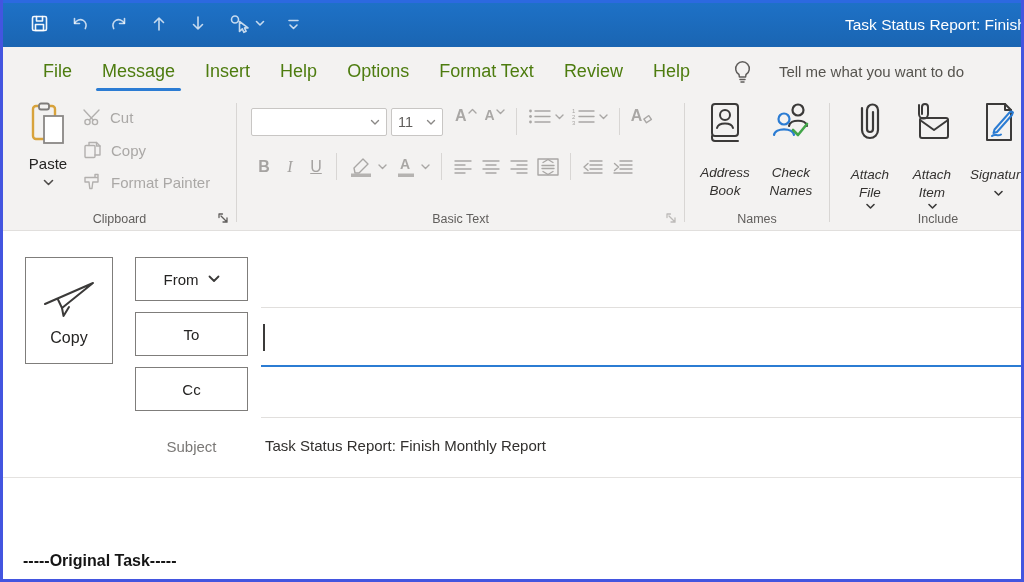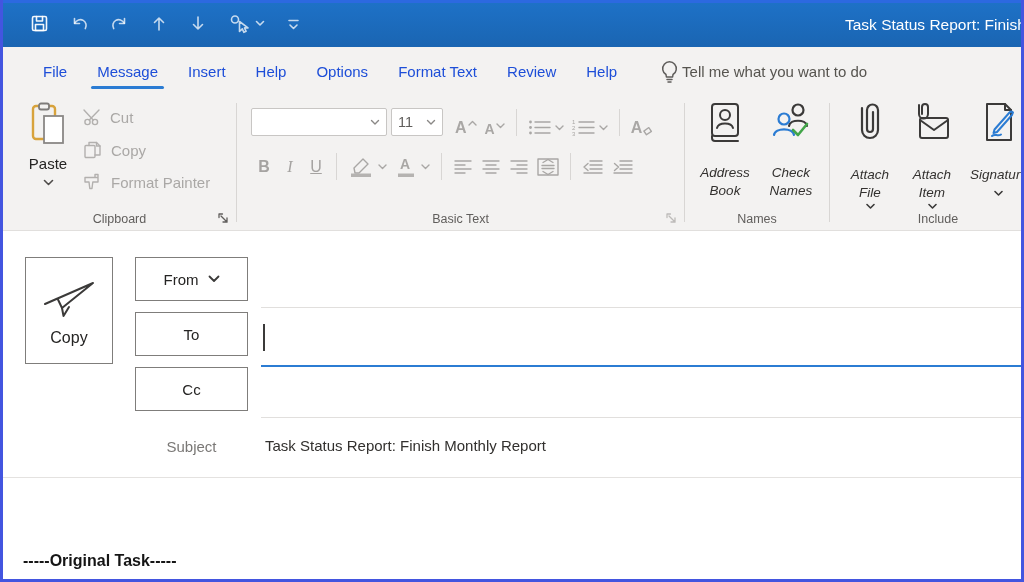--- a/index.html
+++ b/index.html
@@ -11,24 +11,24 @@
   .titlebar{position:relative;height:47px;background:linear-gradient(180deg,#1e72c8,#1a65b2);overflow:hidden;}
   .titlebar::before{content:'';position:absolute;top:0;left:0;right:0;height:3px;background:#2c69e0;}
   .qat{position:absolute;left:27px;top:13px;display:flex;align-items:center;gap:21px;color:rgba(255,255,255,.75);}
   .qbtn{display:flex;align-items:center;gap:5px;cursor:pointer;}
   .qbtn svg{display:block;stroke:currentColor;fill:none;stroke-width:1.6;stroke-linecap:round;stroke-linejoin:round;}
   .qbtn.bright{color:rgba(255,255,255,.95);}
   .wtitle{position:absolute;left:842px;top:0;height:47px;line-height:50px;color:#fff;font-size:15.5px;white-space:nowrap;}
 
   
   .tabrow{height:48px;background:#f3f2f1;display:flex;align-items:center;padding-left:25px;overflow:hidden;white-space:nowrap;}
-  .tab{font-size:15px;color:#1d4ed8;padding:12px 15px;position:relative;cursor:pointer;}
+  .tab{font-size:18px;color:#4d7c0f;padding:12px 15px;position:relative;cursor:pointer;}
   .tab.active{font-weight:400;}
   .tab.active::after{content:'';position:absolute;left:9px;right:9px;bottom:3px;height:3px;background:#2b7cd3;border-radius:1.5px;}
-  .tellme{display:flex;align-items:center;gap:1px;margin-left:26px;color:#56544f;font-size:15px;}
+  .tellme{display:flex;align-items:center;gap:25px;margin-left:26px;color:#56544f;font-size:15px;}
   .tellme svg{display:block;stroke:#5f5d5b;fill:none;stroke-width:1.5;stroke-linecap:round;stroke-linejoin:round;}
 
   
   .ribbon{position:relative;height:135px;background:#f3f2f1;border-bottom:1px solid #e1dfdd;overflow:hidden;}
   .vsep{position:absolute;top:8px;bottom:8px;width:1px;background:#d8d6d4;}
   .group{position:absolute;top:0;bottom:0;}
   .gfoot{position:absolute;bottom:4px;left:0;right:0;text-align:center;font-size:12.5px;color:#605e5c;}
   .launcher{position:absolute;right:7px;bottom:6px;cursor:pointer;}
   .launcher svg{display:block;stroke:#605e5c;fill:none;stroke-width:1.3;stroke-linecap:round;}
   .launcher.dis svg{stroke:#bdbbb9;}
@@ -36,21 +36,21 @@
   .g-clip{left:0;width:233px;}
   .paste{position:absolute;left:18px;top:7px;width:54px;display:flex;flex-direction:column;align-items:center;cursor:pointer;}
   .paste .plabel{font-size:15px;color:#252423;margin-top:5px;}
   .paste .pchev{margin-top:7px;}
   .chev svg,.pchev svg{display:block;stroke:#4e4c4a;fill:none;stroke-width:1.6;stroke-linecap:round;stroke-linejoin:round;}
   .srow{position:absolute;left:80px;display:flex;align-items:center;gap:8px;font-size:15px;color:#aaa8a6;cursor:default;}
   .srow svg{display:block;stroke:#b2b0ae;fill:none;stroke-width:1.4;stroke-linecap:round;stroke-linejoin:round;}
   .srow.r1{top:13px;}.srow.r2{top:45px;}.srow.r3{top:78px;}
 
   .g-basic{left:234px;width:447px;}
-  .brow1{position:absolute;left:14px;top:13px;display:flex;align-items:flex-end;}
+  .brow1{position:absolute;left:14px;top:13px;display:flex;align-items:flex-start;}
   .brow2{position:absolute;left:14px;top:58px;display:flex;align-items:center;}
   .combo{height:28px;background:#fff;border:1px solid #c8c6c4;border-radius:2px;box-sizing:border-box;
     display:flex;align-items:center;justify-content:space-between;padding:0 6px;color:#605e5c;font-size:14.5px;}
   .combo svg{display:block;stroke:#8a8886;fill:none;stroke-width:1.4;stroke-linecap:round;stroke-linejoin:round;}
   .cb-font{width:136px;margin-right:4px;}
   .cb-size{width:52px;margin-right:8px;}
   .ibtn{display:flex;align-items:center;margin:0 4px;color:#a9a7a5;cursor:default;}
   .ibtn svg{display:block;stroke:#a9a7a5;fill:none;stroke-width:1.4;stroke-linecap:round;stroke-linejoin:round;}
   .rsep{width:1px;height:27px;background:#d8d6d4;margin:0 7px;}
   .fA{font-size:16px;font-weight:600;color:#a9a7a5;line-height:1;}

